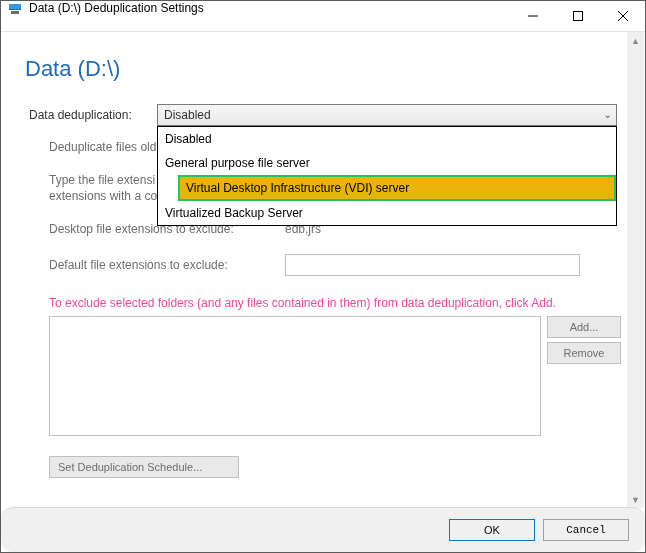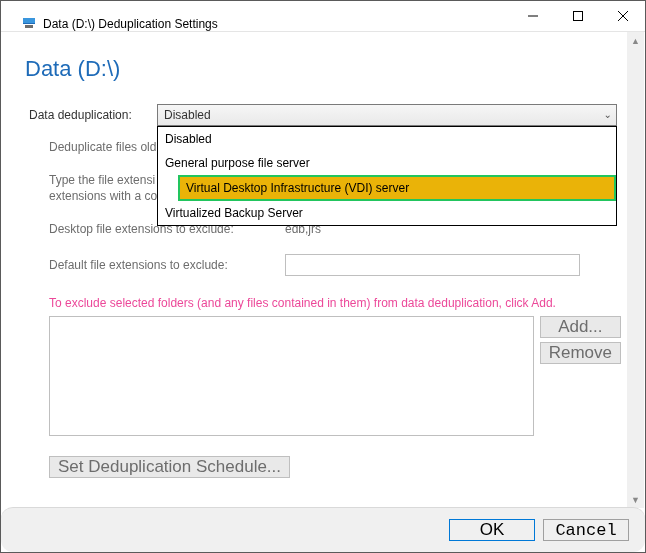--- a/index.html
+++ b/index.html
@@ -14,22 +14,22 @@
     width: 646px;
     height: 553px;
     box-sizing: border-box;
     border: 1px solid #5a5a5a;
     background: #fff;
     position: relative;
   }
   .titlebar {
     height: 30px;
     display: flex;
-    align-items: flex-end;
-    padding-left: 20px;
+    align-items: flex-start;
+    padding-left: 6px;
     border-bottom: 1px solid #e5e5e5;
     position: relative;
   }
   .titlebar .app-icon {
     width: 16px; height: 16px;
     margin-right: 6px;
     display: inline-flex;
     align-items: center;
     justify-content: center;
   }
@@ -156,21 +156,21 @@
   }
   .side-btns {
     display: flex;
     flex-direction: column;
     gap: 4px;
   }
   .btn {
     background: #e9e9e9;
     border: 1px solid #bfbfbf;
     color: #6d6d6d;
-    font-size: 17px;
+    font-size: 11px;
     height: 22px;
     min-width: 74px;
     box-sizing: border-box;
     padding: 0 8px;
     cursor: default;
   }
   .btn.enabled { color: #000; background: #f0f0f0; border-color: #a0a0a0; font-family: Liberation Mono, monospace; }
   .btn.primary {
     color: #000;
     background: #f0f0f0;

